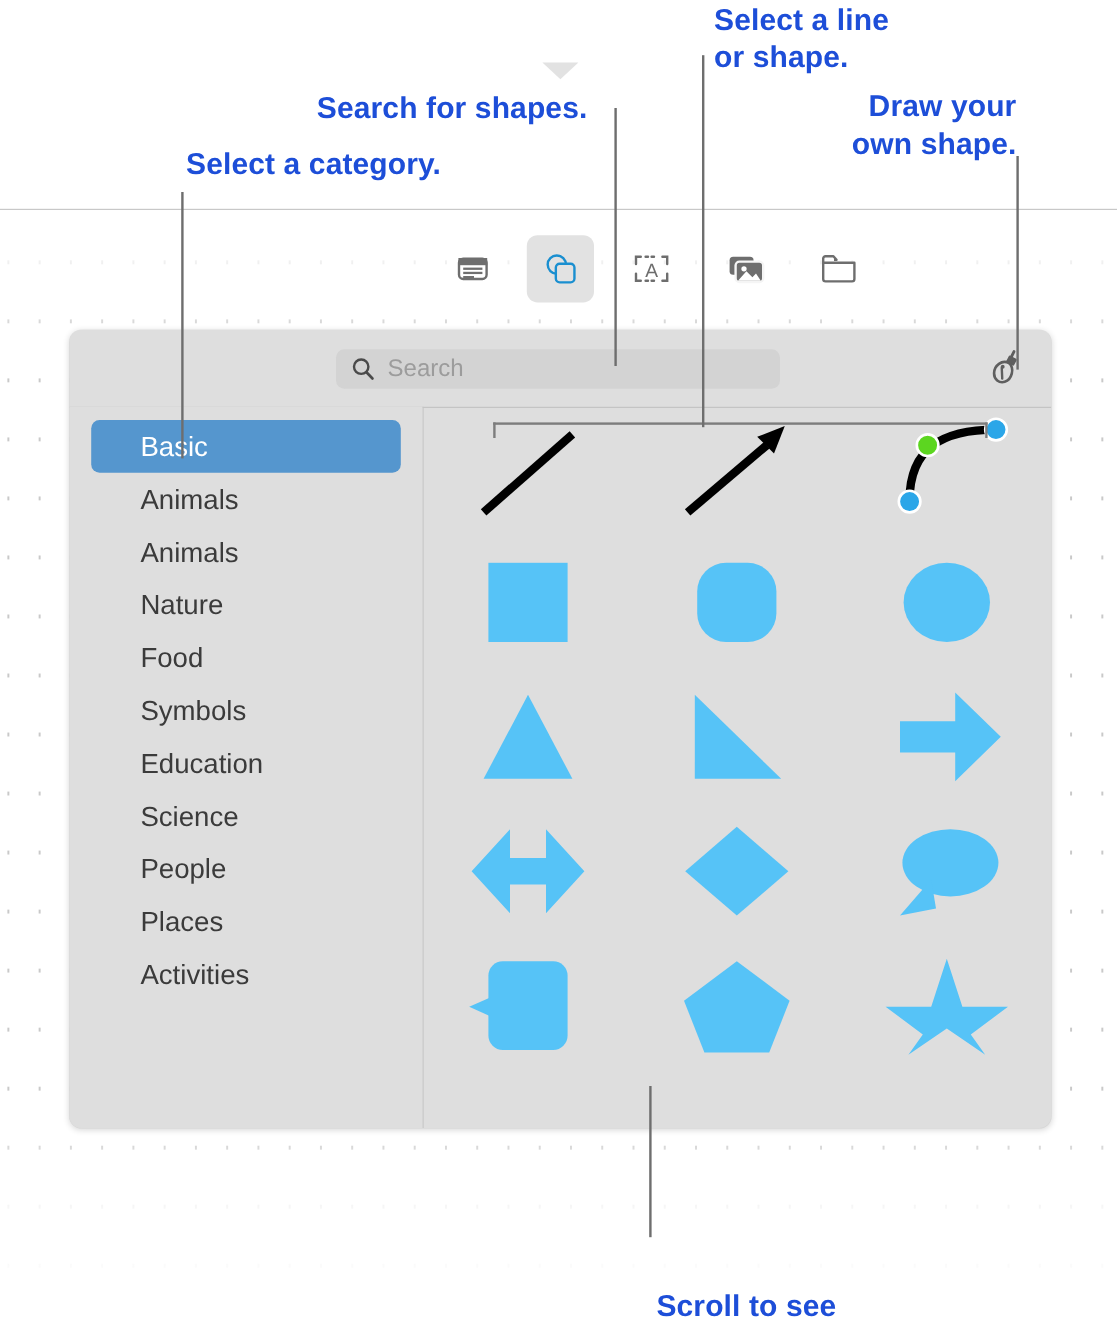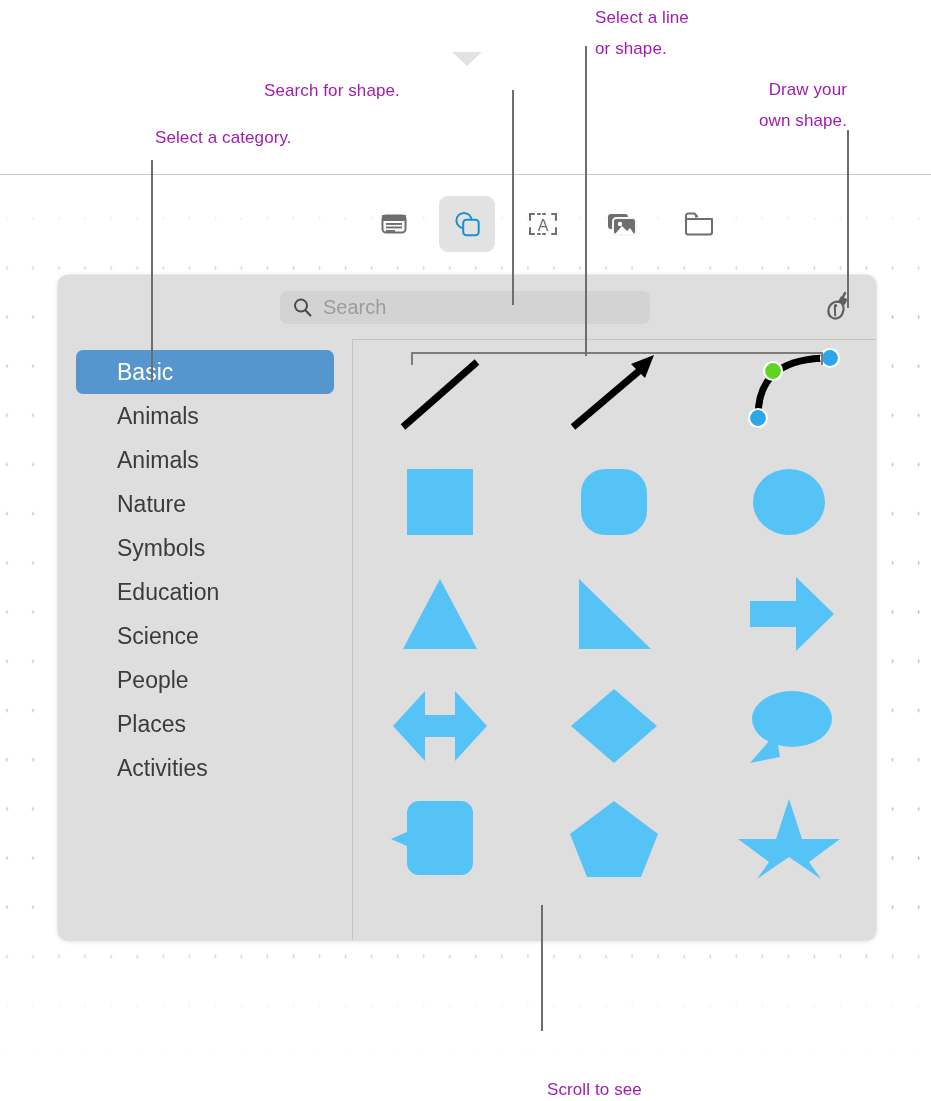--- a/index.html
+++ b/index.html
@@ -32,22 +32,22 @@
 
   
   #top-rule{
     position:absolute;left:0;top:174px;width:931px;height:1px;
     background:#c8c8c8;z-index:3;
   }
 
   
   .annot{
     position:absolute;z-index:8;
-    color:#a21caf;font-size:17px;line-height:31px;
-    white-space:pre-line;letter-spacing:0.1px;
+    color:#1d4ed8;font-size:25px;line-height:31px;
+    white-space:pre-line;letter-spacing:0.1px;font-weight:bold;
   }
   .leader{
     position:absolute;width:2px;background:#6e6e6e;z-index:7;
   }
 
   
   #toolbar{
     position:absolute;left:0;top:196px;width:931px;height:62px;z-index:5;
   }
   .tb-item{
@@ -137,21 +137,21 @@
 <div class="leader" style="left:151px;top:160px;height:222px;"></div>
 <div class="leader" style="left:512px;top:90px;height:215px;"></div>
 <div class="leader" style="left:585px;top:46px;height:310px;"></div>
 <div class="leader" style="left:847px;top:130px;height:178px;"></div>
 <div class="leader" style="left:541px;top:905px;height:126px;"></div>
 
 <div class="annot" style="left:595px;top:2px;">Select a line
 or shape.</div>
 <div class="annot" style="left:684px;top:74px;text-align:right;width:163px;">Draw your
 own shape.</div>
-<div class="annot" style="left:264px;top:75px;">Search for shape.</div>
+<div class="annot" style="left:264px;top:75px;">Search for shapes.</div>
 <div class="annot" style="left:155px;top:122px;">Select a category.</div>
 <div class="annot" style="left:547px;top:1026px;margin-top:48px;">Scroll to see
 more shapes.</div>
 
 <div id="toolbar">
 
   <div class="tb-item" style="left:366px;">
     <svg width="32" height="32" viewBox="0 0 32 32">
       <rect x="4.5" y="7.5" width="23" height="17" rx="3.5" fill="none" stroke="#6e6e6e" stroke-width="2"></rect>
       <rect x="4.5" y="7.5" width="23" height="5" fill="#6e6e6e" stroke="#6e6e6e" stroke-width="1"></rect>
@@ -227,20 +227,23 @@
     <div class="cat-item">
         <span>Animals</span>
       </div>
     <div class="cat-item">
         <span>Animals</span>
       </div>
     <div class="cat-item">
         <span>Nature</span>
       </div>
     <div class="cat-item">
+        <span>Food</span>
+      </div>
+    <div class="cat-item">
         <span>Symbols</span>
       </div>
     <div class="cat-item">
         <span>Education</span>
       </div>
     <div class="cat-item">
         <span>Science</span>
       </div>
     <div class="cat-item">
         <span>People</span>

